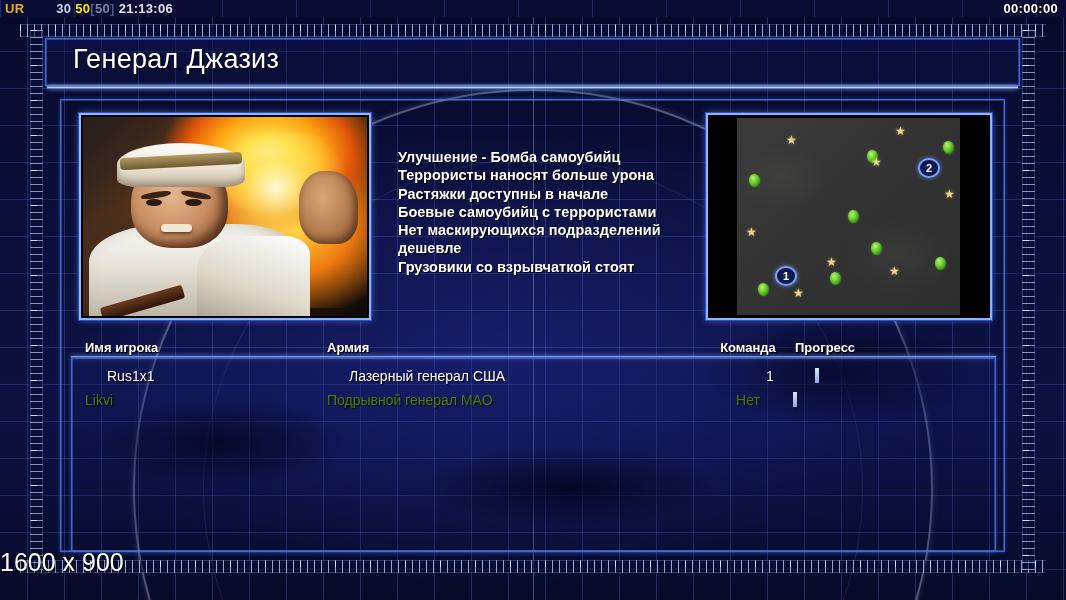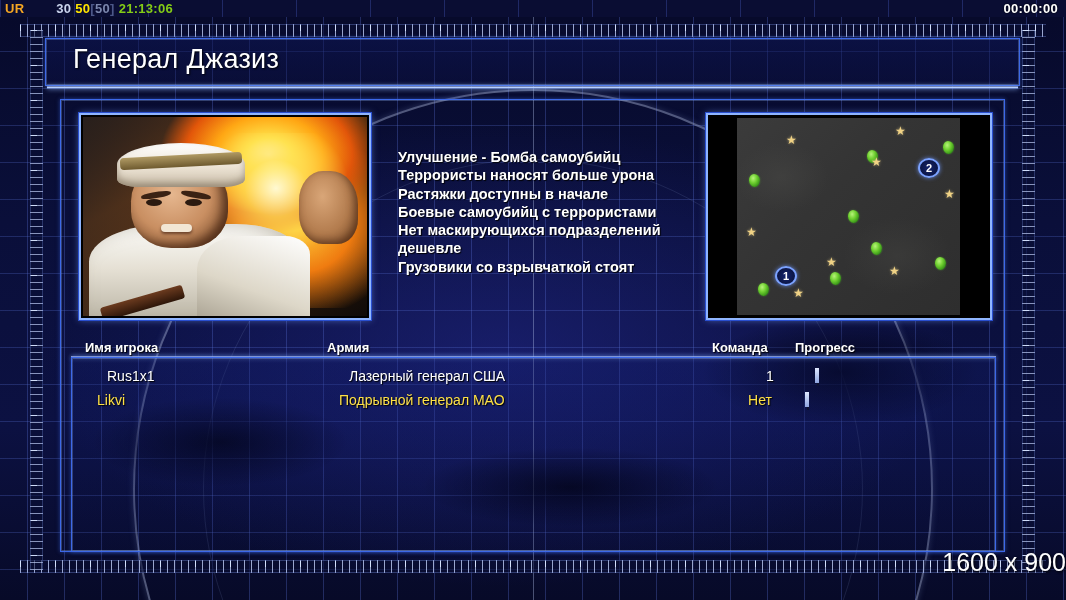--- a/index.html
+++ b/index.html
@@ -35,21 +35,21 @@
     opacity: .8;
   }
   .sb-left { position: absolute; left: 5px; top: 0; white-space: nowrap; z-index: 2; }
   .sb-right { position: absolute; right: 8px; top: 0; z-index: 2; color: #ffffff;
               text-shadow: 0 0 2px #000; }
   .sb-ur   { color: #f5a623; }
   .sb-n1   { color: #c9d3ec; margin-left: 28px; }
   .sb-n2   { color: #ffe500; }
   .sb-br   { color: #4c5788; }
   .sb-n3   { color: #7b86ad; }
-  .sb-time { color: #84cc16; }
+  .sb-time { color: #e5e5e5; }
 
   
   .bgfield {
     position: absolute; left: 0; top: 17px; width: 1066px; height: 583px;
     background:
       radial-gradient(ellipse 60% 55% at 47% 58%, rgba(34,40,140,.55) 0%, rgba(10,14,60,0) 72%),
       linear-gradient(180deg, #070a2b 0%, #0a0f3a 35%, #0c1142 70%, #070a28 100%);
     overflow: hidden;
   }
   .bggrid {
@@ -314,21 +314,21 @@
     font-size: 13px;
     font-weight: bold;
     text-shadow: 1px 1px 1px rgba(0,0,0,.9);
   }
   #table-panel {
     left: 71px; top: 357px; width: 925px; height: 195px;
     background: linear-gradient(180deg, rgba(18,30,110,.30), rgba(10,16,66,.12));
   }
   .col-name { position: absolute; left: 25px; }
   .col-army { position: absolute; left: 267px; }
-  .col-team { position: absolute; left: 652px; width: 72px; }
+  .col-team { position: absolute; left: 652px; width: 72px; text-align: center; }
   .col-prog { position: absolute; left: 735px; }
 
   #rows {
     position: absolute;
     left: 60px; top: 364px; width: 945px;
     z-index: 12;
   }
   .row {
     position: relative;
     height: 24px;
@@ -352,32 +352,31 @@
         rgba(190,180,120,.55) 0px, rgba(190,180,120,.55) 1px,
         rgba(25,24,16,.85) 1px, rgba(25,24,16,.85) 3px),
       linear-gradient(180deg, #5d5a40 0%, #3a3828 45%, #1c1b12 100%);
     box-shadow: inset 0 0 3px rgba(0,0,0,.9);
   }
   .progcap {
     position: absolute; left: -2px; top: -1px; width: 4px; height: calc(100% + 2px);
     background: linear-gradient(180deg, #dfe8ff, #8fa6e0);
   }
   .row.white { color: #ffffff; margin-left: 22px; }
-  .row.orange { color: #fde047; margin-left: 12px; }
+  .row.orange { color: #4d7c0f; }
 
   
   #resolution {
     position: absolute;
     left: 0; right: 0; top: 548px;
-    text-align: right;
+    text-align: left;
     font-size: 25px;
     color: #ffffff;
     text-shadow: 1px 1px 3px rgba(0,0,0,.95);
     z-index: 30;
-    padding-left: 16px;
   }
 </style>
 </head>
 <body>
 
 <div id="root">
 
   <div class="bgfield">
     <div class="bggrid"></div>
     <div class="arc"></div>

